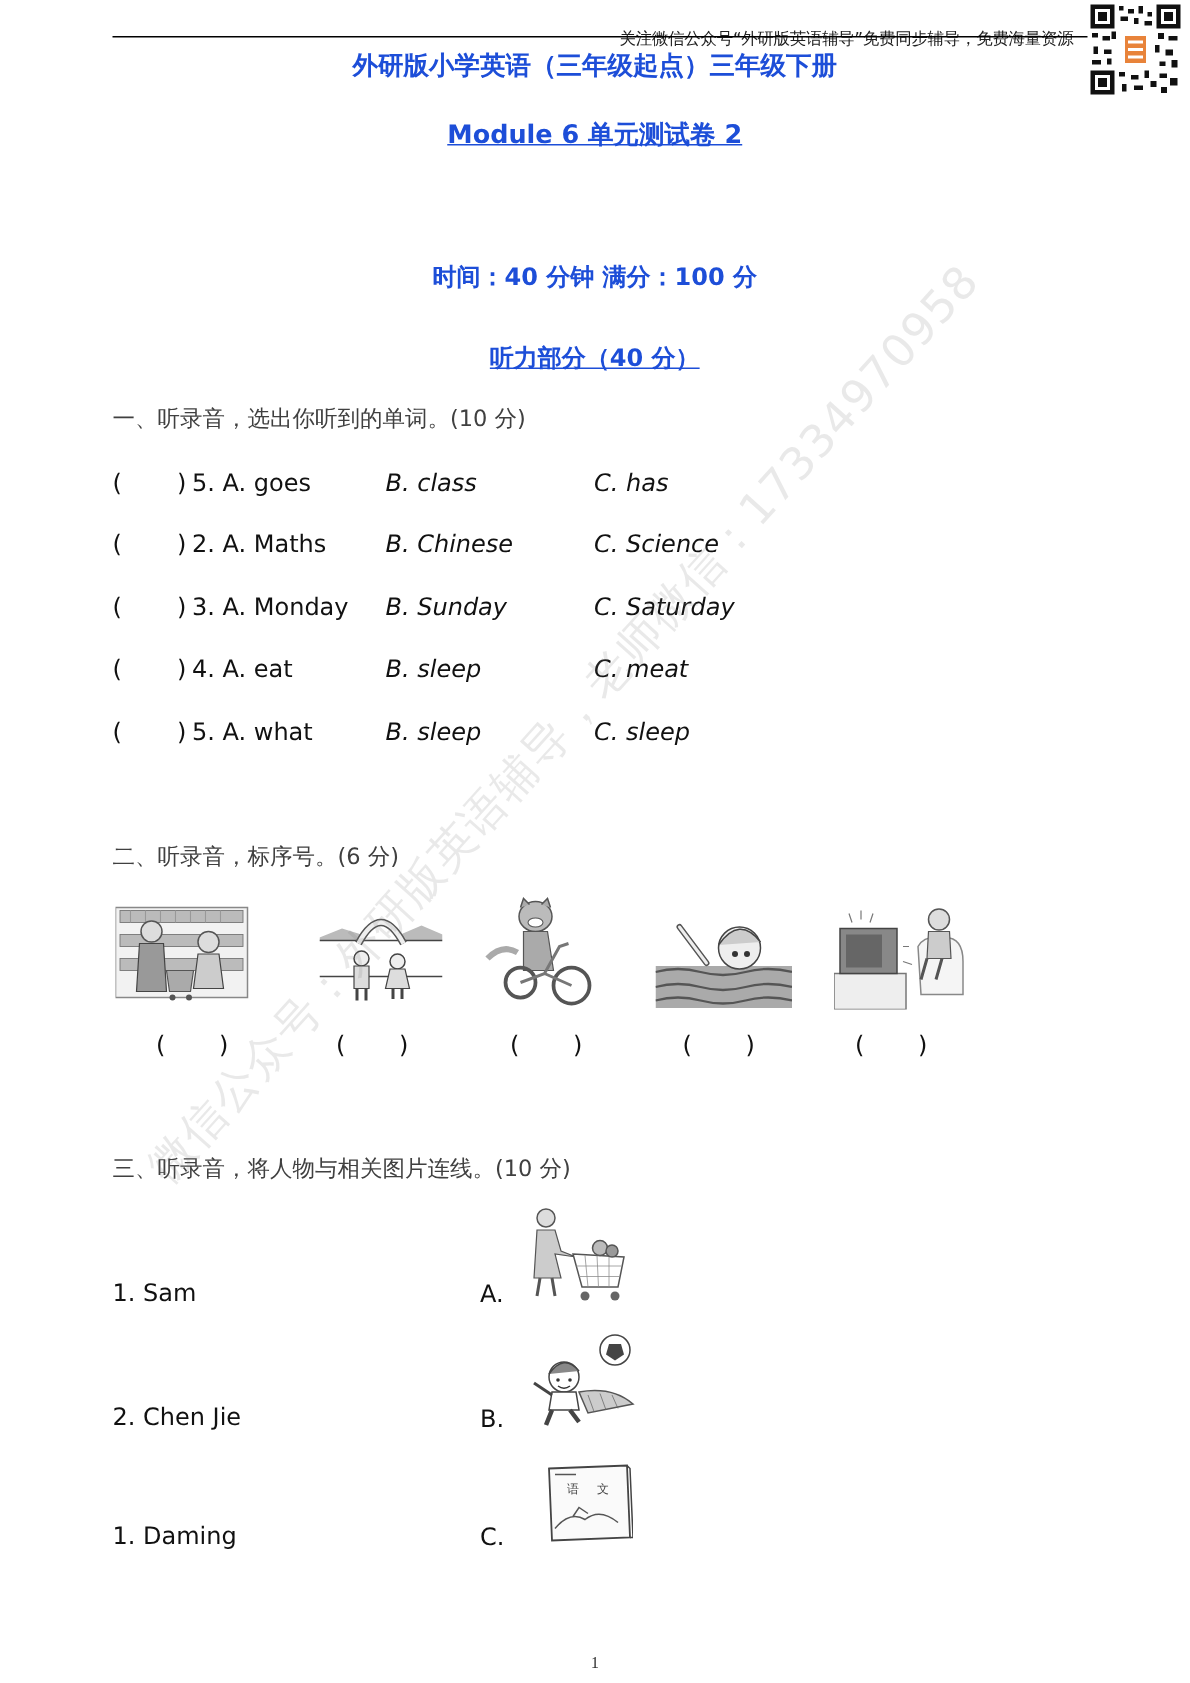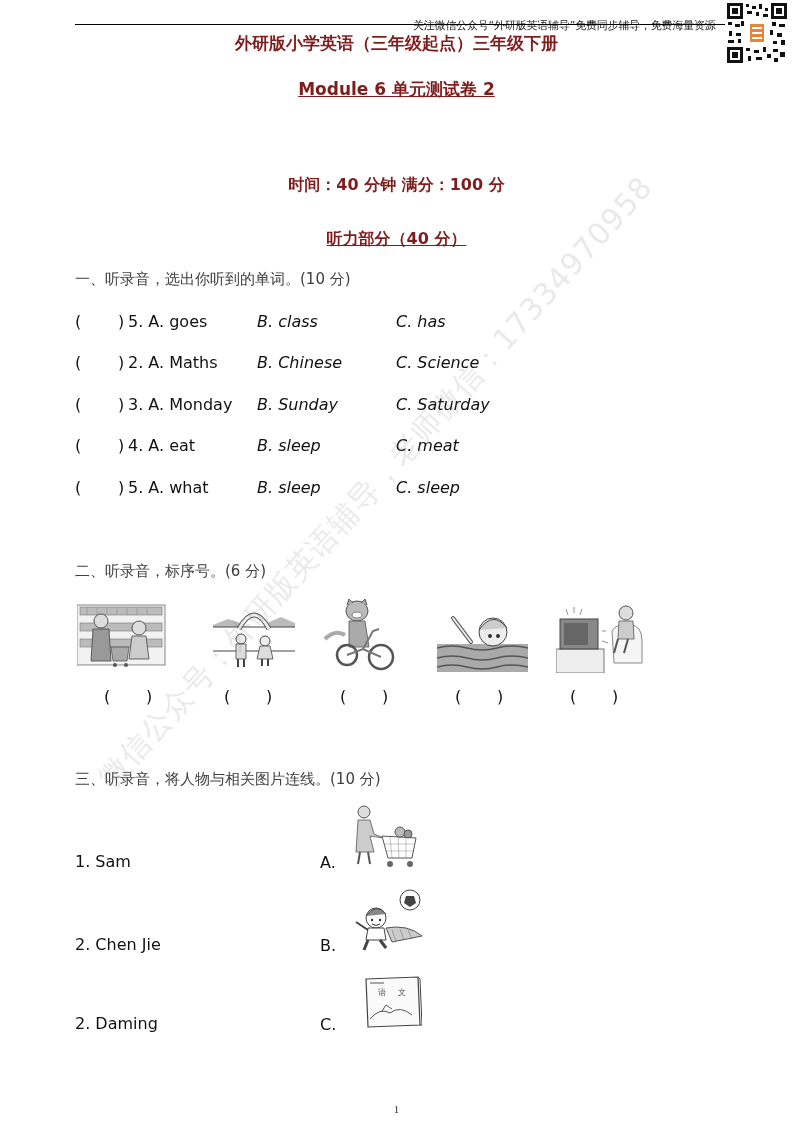--- a/index.html
+++ b/index.html
@@ -2,21 +2,21 @@
 <html><head>
   <meta charset="utf-8">
   <style>
     html, body { margin: 0; padding: 0; background: #ffffff; }
     body { width: 793px; height: 1122px; position: relative; overflow: hidden;
       font-family: "DejaVu Sans", "Liberation Sans", sans-serif; color: #111; }
     .abs { position: absolute; }
     .header-note { left: 413px; top: 4px; font-size: 11px; color: #222; white-space: nowrap; letter-spacing: -0.2px; margin-top: 14px; }
     .header-rule { left: 75px; top: 24px; width: 650px; height: 1px; background: #000; }
     .qr { left: 726px; top: 2px; width: 62px; height: 62px; }
-    .title { left: 0; width: 793px; text-align: center; font-weight: bold; color: #7f1d1d; }
+    .title { left: 0; width: 793px; text-align: center; font-weight: bold; color: #1d4ed8; }
     .t1 { top: 32px; font-size: 17px; }
     .t2 { top: 78px; font-size: 17px; text-decoration: underline; }
     .t3 { top: 175px; font-size: 16px; }
     .t4 { top: 229px; font-size: 16px; text-decoration: underline; }
     .section { left: 75px; font-size: 15px; color: #404040; white-space: nowrap; }
     .row { left: 75px; height: 24px; font-size: 16px; white-space: nowrap; }
     .row span { position: absolute; top: 0; }
     .paren-l { left: 0; }
     .paren-r { left: 43px; }
     .opt-a { left: 53px; }
@@ -293,21 +293,21 @@
     <path d="M34 40 Q56 36 70 48 L40 54 Z" fill="#ccc" stroke="#555"></path>
     <g stroke="#666" stroke-width="0.5">
         <line x1="40" y1="42" x2="44" y2="53"></line>
         <line x1="48" y1="41" x2="52" y2="52"></line>
         <line x1="56" y1="42" x2="60" y2="51"></line>
       </g>
     <path d="M16 52 L12 62 M28 52 L34 60" stroke="#444" stroke-width="3"></path>
   </svg>
 </div>
 
-<div class="abs match-name" style="top:1014px">2. Daming</div>
+<div class="abs match-name" style="top:1014px">1. Daming</div>
 <div class="abs match-letter" style="top:1015px">C.</div>
 <div class="pic" style="left:362px;top:975px;width:60px;height:56px">
   <svg width="60" height="56" viewBox="0 0 60 56">
     <path d="M4 4 L56 2 L58 50 L6 52 Z" fill="#fafafa" stroke="#444" stroke-width="1.2"></path>
     <path d="M56 2 L58 4 L60 50 L58 50" fill="none" stroke="#444"></path>
     <text x="16" y="20" font-size="8" fill="#444" font-family="DejaVu Sans, sans-serif">语</text>
     <text x="36" y="20" font-size="8" fill="#444" font-family="DejaVu Sans, sans-serif">文</text>
     <path d="M8 44 Q18 32 28 38 Q38 30 50 40" fill="none" stroke="#555"></path>
     <path d="M20 36 L24 30 L30 34" fill="none" stroke="#555"></path>
     <line x1="8" y1="8" x2="22" y2="8" stroke="#555"></line>

